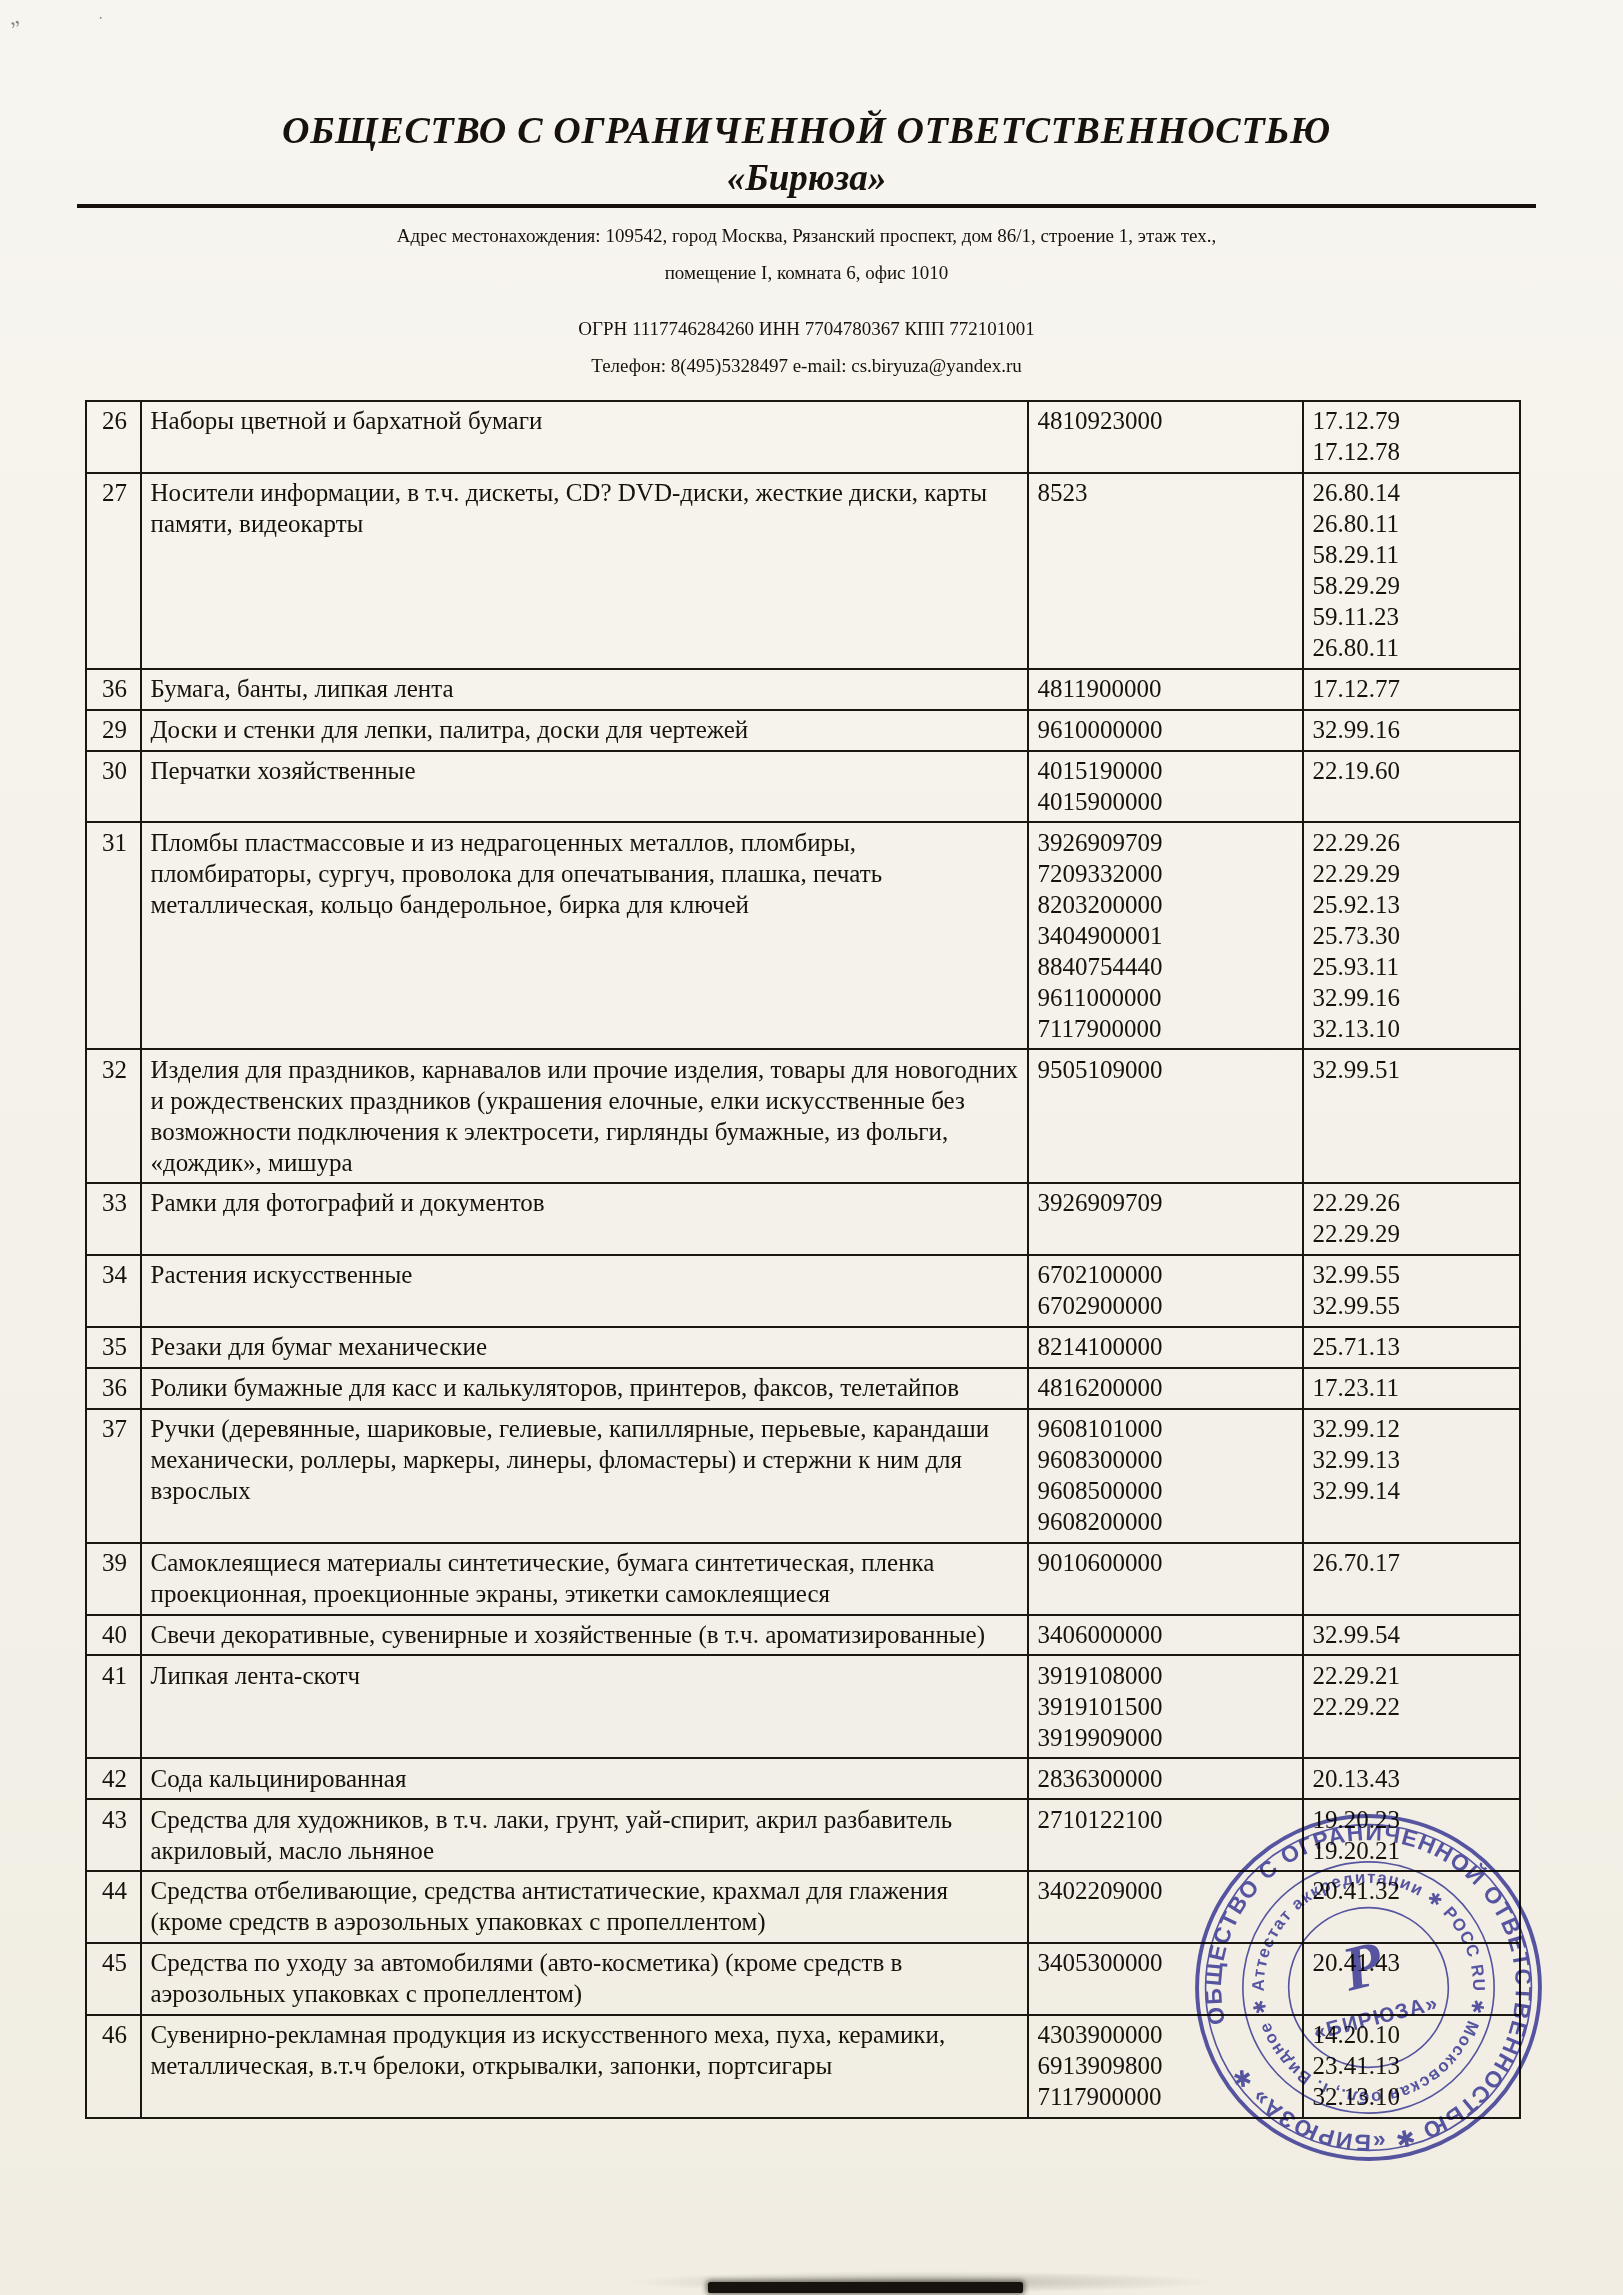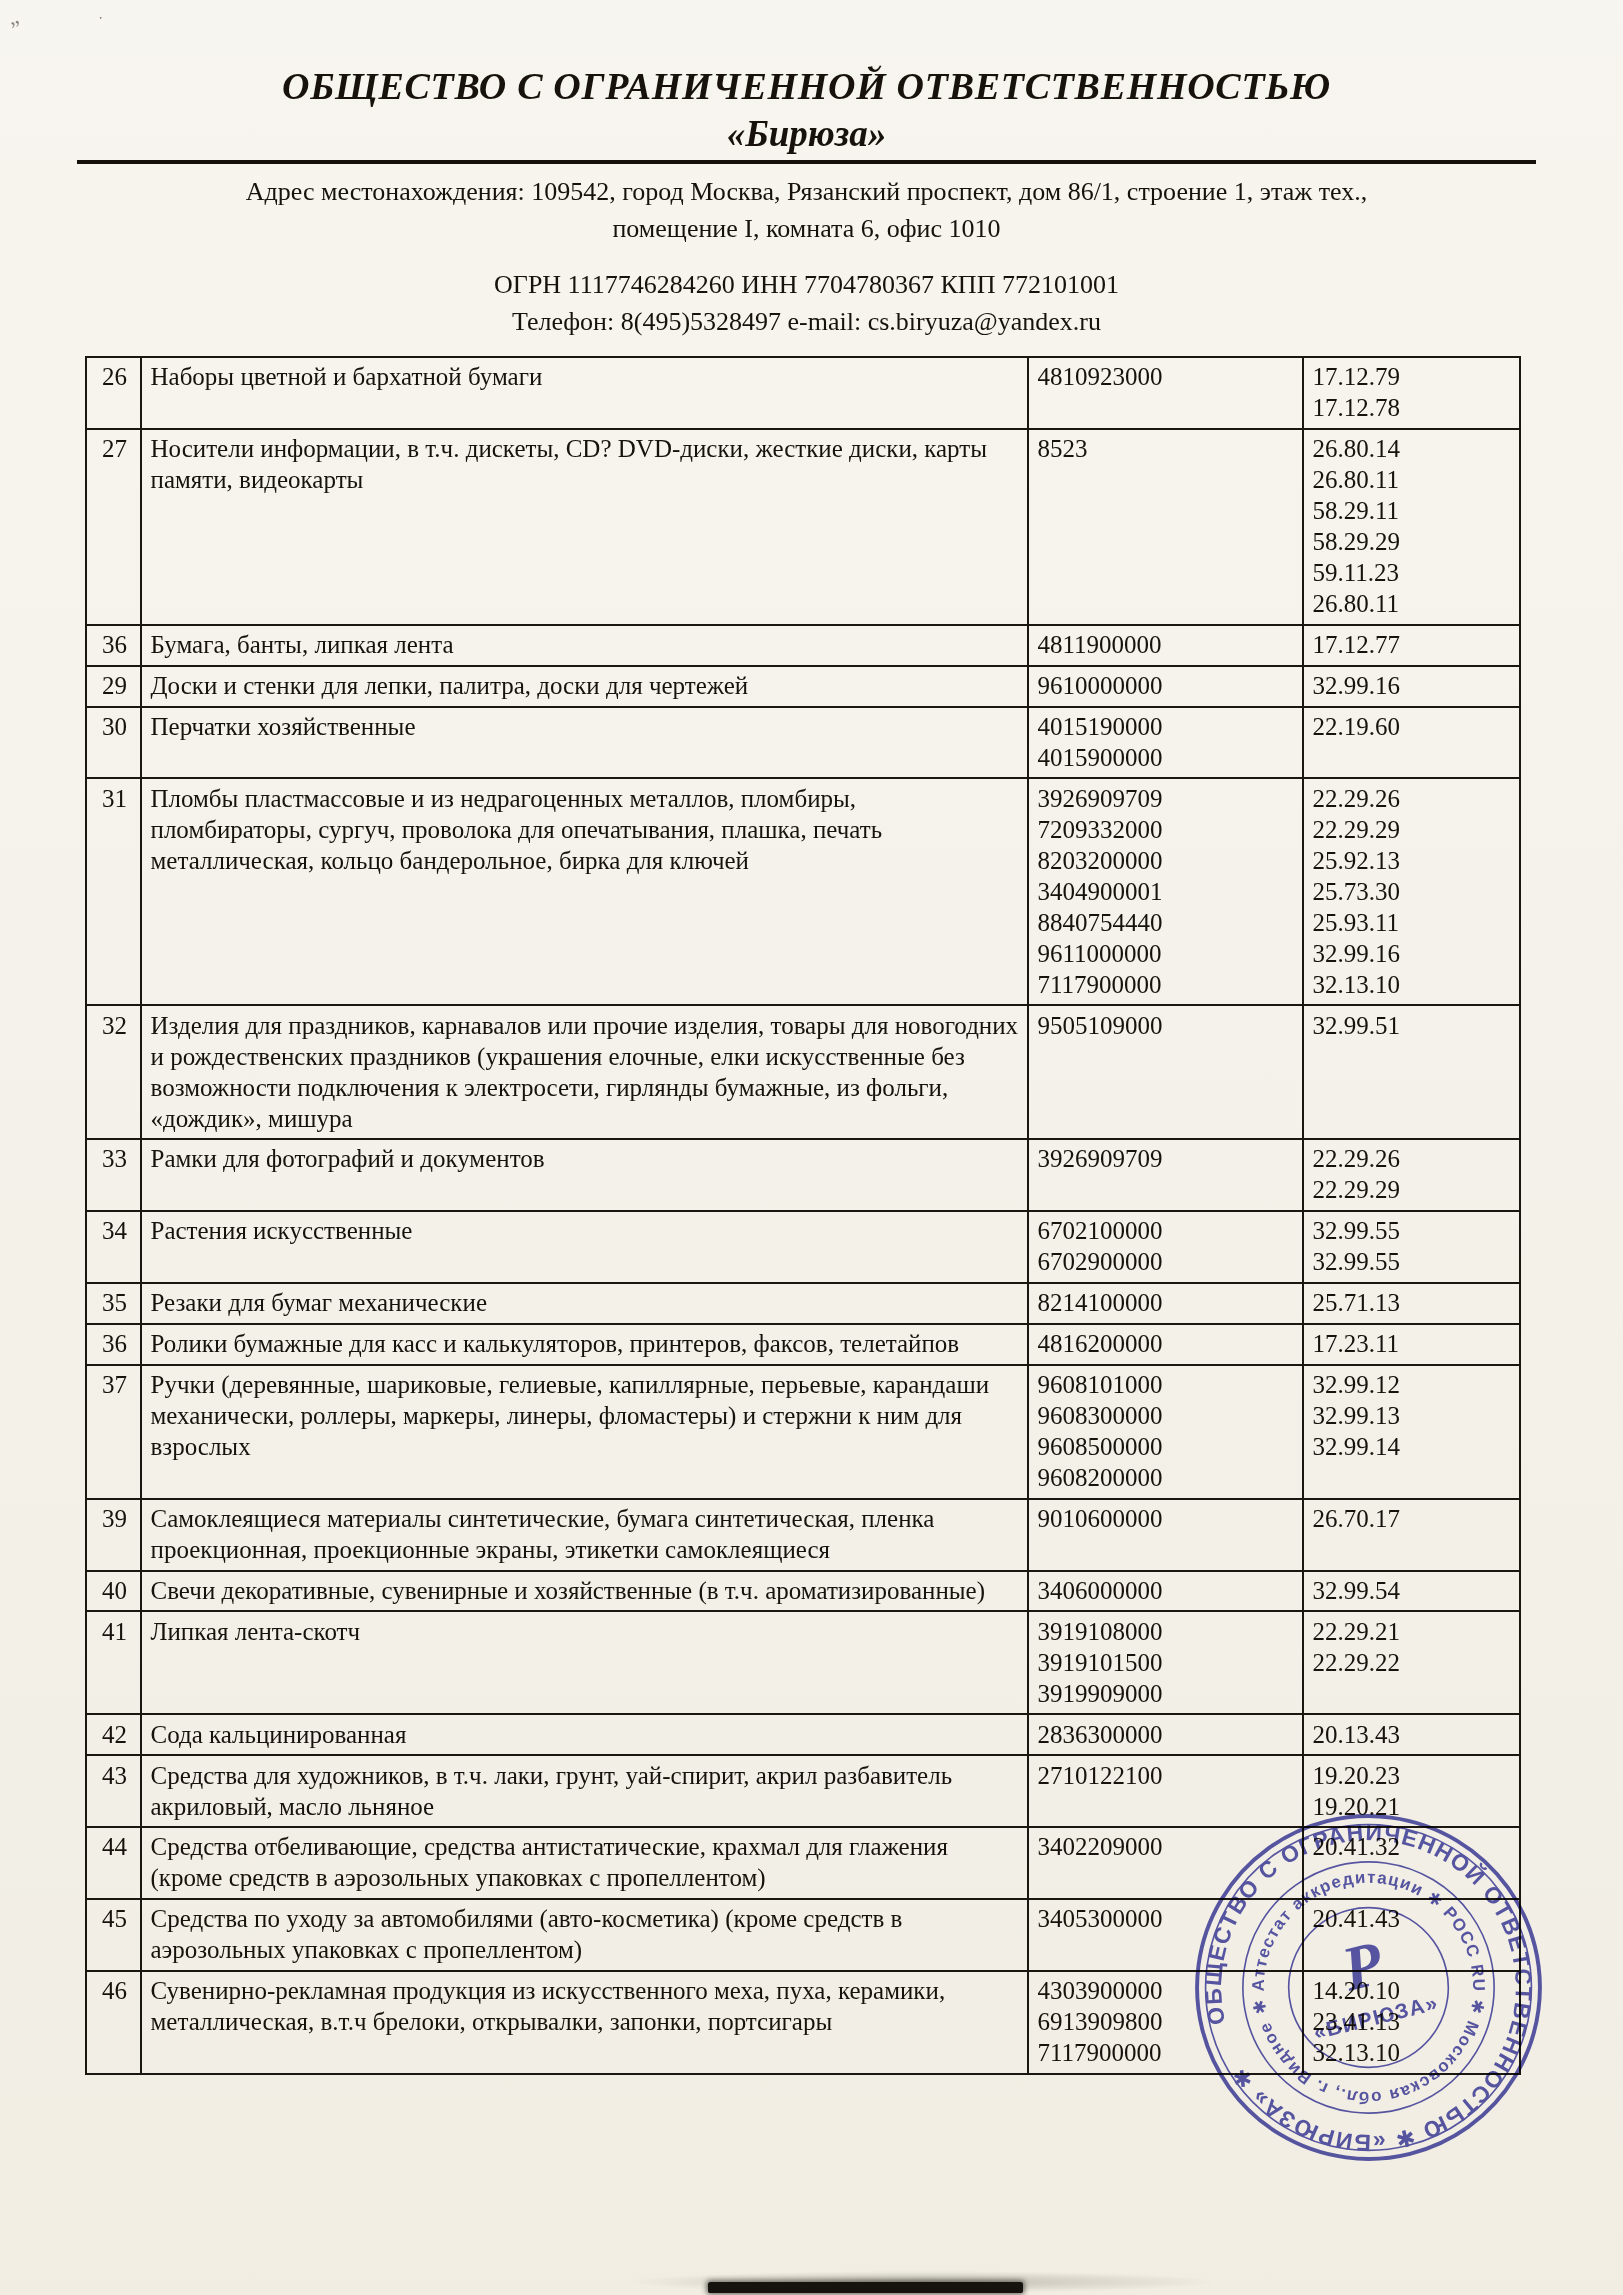--- a/index.html
+++ b/index.html
@@ -16,24 +16,24 @@
   .artifact { position:absolute; color:#6d685e; font-size:22px; opacity:.8; }
   .artifact.a1 { left:7.9px; top:3.9px; transform:rotate(-18deg); }
   .artifact.a2 { left:98px; top:9.2px; transform:rotate(10deg); font-size:15.7px; }
   .edge-bar { position:absolute; left:708px; top:2282px; width:315px; height:10.5px;
               background:#16130e; border-radius:2.6px; box-shadow:0 0 5.2px 2px rgba(30,28,22,.55); }
   .edge-smudge { position:absolute; left:628px; top:2271px; width:589px; height:22px;
               background:radial-gradient(closest-side, rgba(90,86,76,.35), rgba(90,86,76,0)); }
 
   
   .doc-header { padding-top:64px; width:1459px; margin-left:77px; text-align:center; }
-  .company-type { font-size:38px; font-weight:bold; font-style:italic; letter-spacing:0.7px; }
+  .company-type { font-size:38px; font-weight:bold; font-style:italic; letter-spacing:0.7px;margin-top:44px; }
   .company-name { font-size:37px; font-weight:bold; font-style:italic; margin-top:3.9px; }
   .header-rule { border-bottom:4.6px solid #16120b; margin-top:5.2px; }
-  .addr { font-size:26px; line-height:37px; }
+  .addr { font-size:19px; line-height:37px; }
   .addr.first { margin-top:9.2px; }
   .addr.gap-top { margin-top:19px;font-family:Liberation Serif, serif; }
 
   
   table.product-table { border-collapse:collapse; table-layout:fixed; width:1434px; margin:15.7px 0 0 85px; }
   table.product-table td {
     border:2px solid #1a1610; vertical-align:top;
     font-size:25px; line-height:31px; padding:3.3px 6.5px 4.6px 8.5px;
     word-wrap:break-word;
   }

